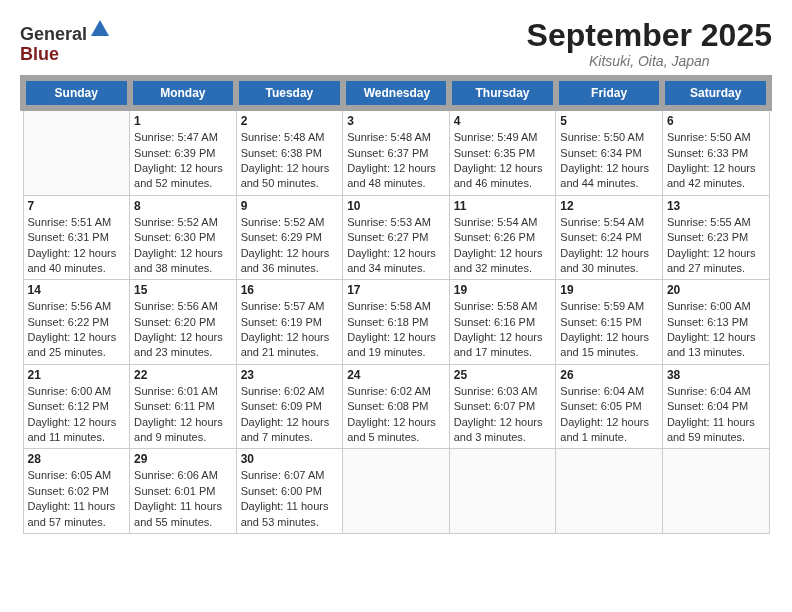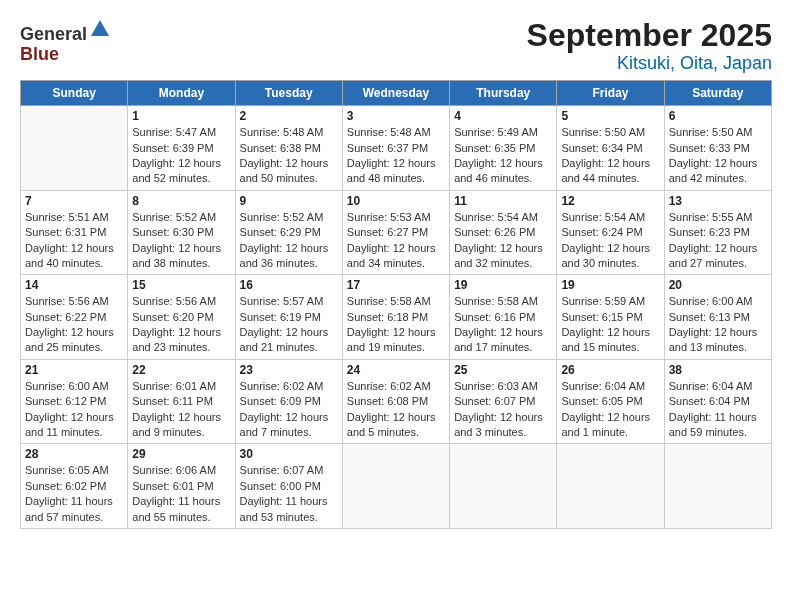--- a/index.html
+++ b/index.html
@@ -32,45 +32,46 @@
       line-height: 1.1;
     }
     .logo-general { color: #333; }
     .logo-blue { color: #7f1d1d; }
     .logo-icon {
       width: 22px;
       height: 22px;
       margin-left: 2px;
     }
     .title-block {
-      text-align: right;
+      text-align: center;
     }
     .month-title {
       font-size: 32px;
       font-weight: bold;
       color: #222;
       line-height: 1.1;
     }
     .location {
-      font-size: 18px;
-      color: #0369a1;
+      font-size: 14px;
+      color: #737373;
+      font-style: italic;
     }
     table {
       width: 100%;
       border-collapse: collapse;
       table-layout: fixed;
     }
     .day-header {
       background: #2a6db5;
       color: #fff;
       text-align: center;
       font-size: 12px;
       font-weight: bold;
       padding: 5px 18px;
-      border: 1px solid #a3a3a3;
+      border: 6px solid #a3a3a3;
     }
     td {
       border: 1px solid #ccc;
       vertical-align: top;
       padding: 3px 4px;
       font-size: 9.5px;
       color: #333;
       height: 80px;
     }
     .date-num {

